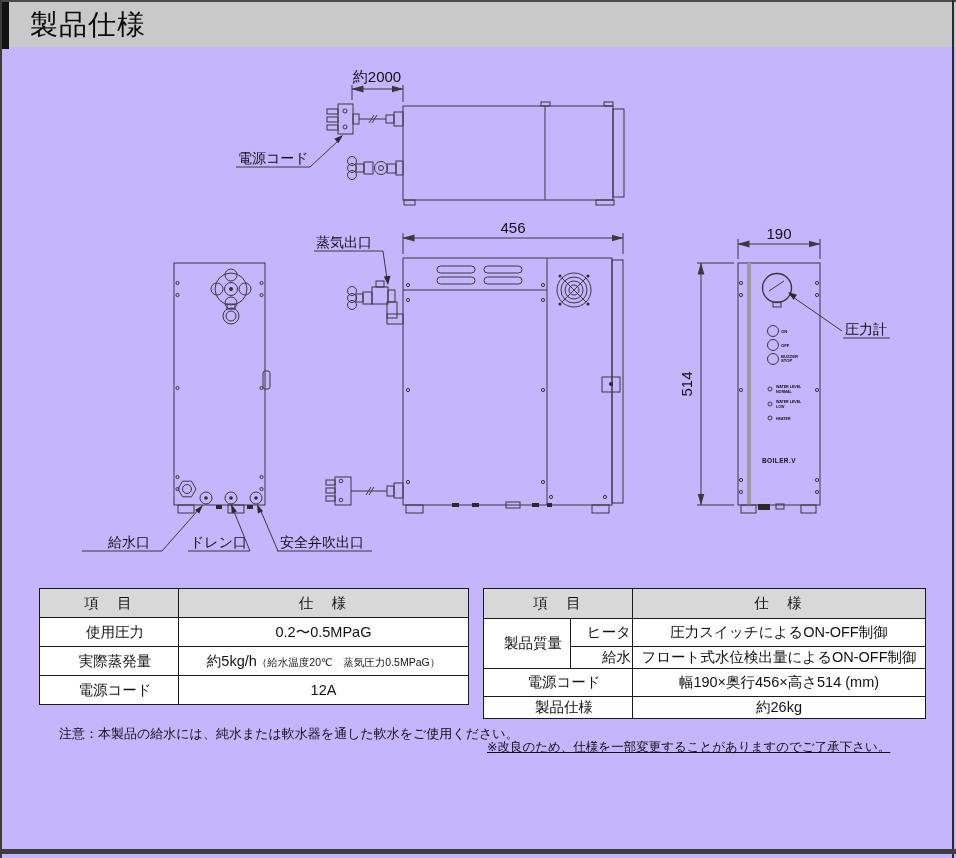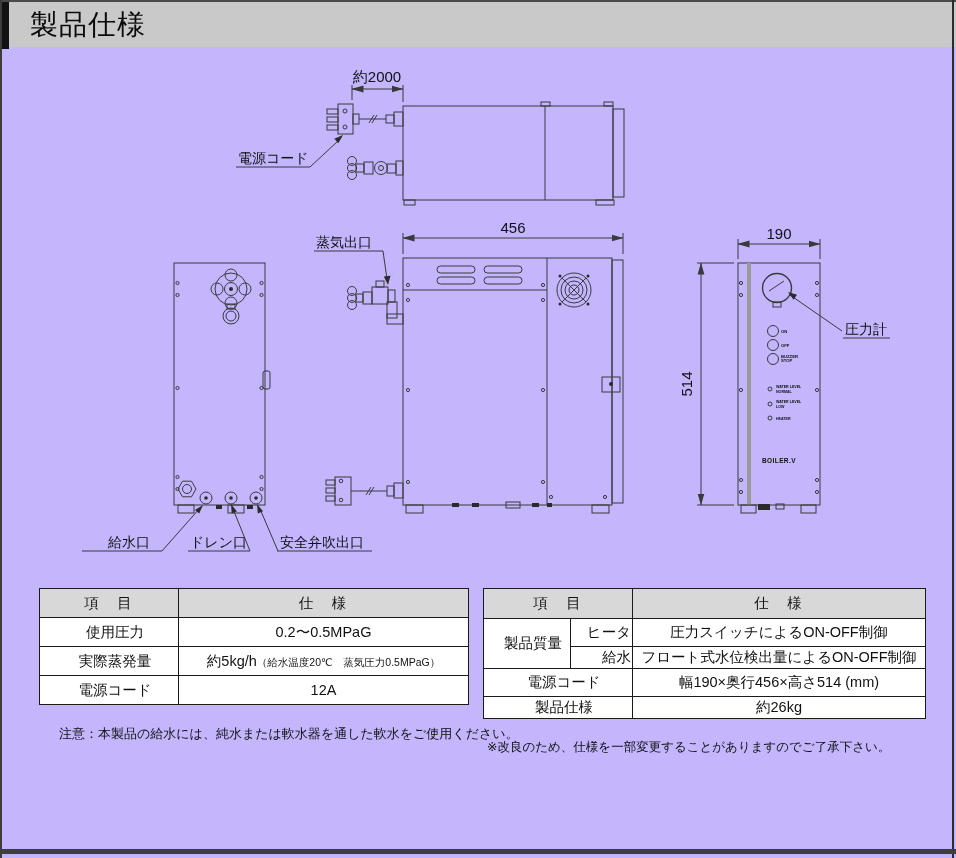--- a/index.html
+++ b/index.html
@@ -31,21 +31,21 @@
   table.spec th,table.spec td{border:1.6px solid #1a1a1a;font-weight:normal;font-size:14.5px;box-sizing:border-box;overflow:hidden;white-space:nowrap;}
   table.spec th{background:#d8d8d8;text-align:center;letter-spacing:2px;}
   td.item{padding-left:13px;text-align:center;}
   td.spec-val{text-align:center;}
   td.ctr{text-align:right;}
   .note{font-size:10.5px;}
   .row29{height:29px;}
   .row30{height:30px;}
   .row28{height:28px;}
   .row27{height:22px;}
-  .footnote-right{position:absolute;left:487px;top:739px;font-size:12.5px;color:#111;}
+  .footnote-right{position:absolute;left:487px;top:739px;font-size:12.5px;color:#111;text-decoration:underline;}
   .caution{position:absolute;left:30px;top:724px;font-size:13px;line-height:20px;color:#111;margin-left:29px;}
   .caution .l2{margin-left:45px;}
   .caution .l3{margin-left:42px;}
 </style>
 </head>
 <body>
 
 <div class="page">
 
   <header class="titlebar">

